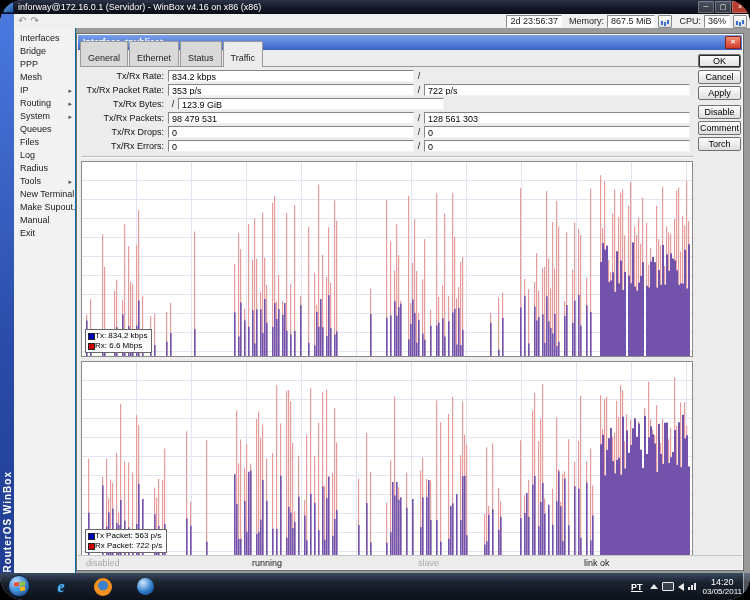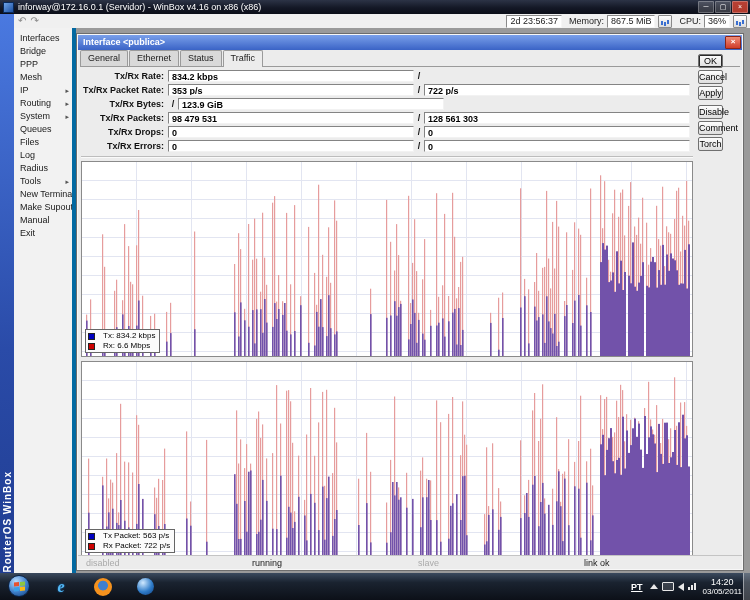--- a/index.html
+++ b/index.html
@@ -1,17 +1,17 @@
 <!DOCTYPE html>
 <html><head>
 <meta charset="utf-8">
 <style>
   html,body{margin:0;padding:0;background:#000;}
   .stage{position:relative;width:750px;height:600px;overflow:hidden;
-         font-family:"Liberation Sans","DejaVu Sans",sans-serif;background:#9a9a9a;}
+         font-family:"Liberation Sans","DejaVu Sans",sans-serif;background:#9a9a9a;border-radius:23px;}
 
   
   .titlebar{position:absolute;left:0;top:0;width:750px;height:14px;
     background:linear-gradient(180deg,#2c3346 0%,#141826 55%,#0b0e18 100%);
     color:#fff;font-size:9px;line-height:14px;display:flex;align-items:center;}
   .titlebar .app-icon{width:9px;height:9px;margin:0 4px 0 3px;
     background:linear-gradient(135deg,#6fa4e8,#1c4fa0);border:1px solid #0a2a5a;}
   .titlebar .t-text{flex:1;white-space:nowrap;overflow:hidden;}
   .win-controls{display:flex;gap:1px;margin-right:2px;}
   .win-controls .wc{width:14px;height:10px;font-size:7px;line-height:10px;text-align:center;
@@ -33,70 +33,70 @@
 
   
   .brand{position:absolute;left:0;top:14px;width:14px;height:559px;
     background:linear-gradient(180deg,#4a79e0,#2a4ba8 60%,#203d92);
     display:flex;align-items:center;justify-content:flex-end;flex-direction:column;}
   .brand span{writing-mode:vertical-rl;transform:rotate(180deg);color:#fff;font-size:10px;
     font-weight:bold;letter-spacing:1px;padding-bottom:6px;white-space:nowrap;}
 
   
   .sidebar{position:absolute;left:14px;top:28px;width:62px;height:545px;background:#f2f2f2;
-    border-right:4px solid #0369a1;padding-top:4px;box-sizing:border-box;}
+    border-right:1px solid #0369a1;padding-top:4px;box-sizing:border-box;}
   .sb-item{height:13px;line-height:13px;font-size:9px;color:#1a1a1a;padding:0 3px 0 6px;
     display:flex;justify-content:space-between;align-items:center;cursor:default;white-space:nowrap;overflow:hidden;}
   .sb-item .sb-arrow{color:#555;font-size:7px;}
 
   
   .mdi{position:absolute;left:76px;top:28px;width:674px;height:545px;background:#9a9a9a;}
   .iface-win{position:absolute;left:0;top:5px;width:668px;height:538px;background:#ececec;
     border:1px solid #6d6d6d;box-sizing:border-box;box-shadow:inset 0 0 0 1px #f7f7f7;}
   .wtitle{position:absolute;left:1px;top:1px;right:1px;height:15px;
     background:linear-gradient(180deg,#7aa0ea,#3a63c6);color:#fff;font-size:9px;font-weight:bold;
     line-height:15px;padding-left:5px;box-sizing:border-box;}
   .wclose{position:absolute;right:2px;top:2px;width:14px;height:11px;border:1px solid #8a2418;border-radius:1px;
     background:linear-gradient(#ef8d78,#cf3c2a);color:#fff;font-size:8px;line-height:10px;text-align:center;font-weight:bold;}
   .tabs{position:absolute;left:3px;top:17px;right:3px;height:15px;border-bottom:1px solid #9a9a9a;
     display:flex;align-items:flex-end;}
-  .tab{font-size:9px;padding:2px 7px 2px;border:1px solid #9a9a9a;border-bottom:none;
+  .tab{font-size:9px;padding:11px 7px 2px;border:1px solid #9a9a9a;border-bottom:none;
     background:#d9d9d9;margin-right:1px;border-radius:2px 2px 0 0;color:#222;height:11px;line-height:11px;}
   .tab.active{background:#ececec;margin-bottom:-1px;padding-bottom:3px;margin-top:24px;}
 
   .fields{position:absolute;left:5px;top:35px;width:612px;}
-  .field-row{display:flex;align-items:center;height:14px;font-weight:bold;}
+  .field-row{display:flex;align-items:center;height:14px;}
   .f-label{width:82px;text-align:right;font-size:9px;color:#111;padding-right:4px;white-space:nowrap;}
   .f-box{height:12px;line-height:12px;background:#fff;font-size:9px;padding:0 3px;box-sizing:border-box;
     border:1px solid;border-color:#848484 #f2f2f2 #f2f2f2 #848484;overflow:hidden;white-space:nowrap;}
   .f-box.tx{width:246px;}
   .f-box.rx{width:266px;}
   .f-sep{width:10px;text-align:center;font-size:9px;color:#111;}
 
   .divider{position:absolute;left:4px;right:50px;top:122px;height:0;
     border-top:1px solid #bdbdbd;border-bottom:1px solid #fafafa;}
 
-  .side-buttons{position:absolute;left:621px;top:20px;width:25px;display:flex;flex-direction:column;justify-content:center;}
+  .side-buttons{position:absolute;left:621px;top:20px;width:43px;display:flex;flex-direction:column;justify-content:center;}
   .wb-btn{height:14px;margin-bottom:2px;font-size:9px;line-height:11px;
     font-family:"Liberation Sans","DejaVu Sans",sans-serif;
     background:linear-gradient(#fdfdfd,#dedede);border:1px solid #707070;border-radius:2px;padding:0;color:#000;}
   .wb-btn.focused{box-shadow:0 0 0 1px #2a2a2a inset;}
   .wb-btn.gap{margin-top:3px;}
 
   .chart{position:absolute;left:4px;width:612px;height:196px;border:1px solid #8a8a8a;box-sizing:border-box;
     background:
       repeating-linear-gradient(to right, transparent 0 54px, #e2e5f1 54px 55px),
       repeating-linear-gradient(to bottom, transparent 0 18px, #e2e5f1 18px 19px),
       #ffffff;}
   #chart1{top:127px;}
   #chart2{top:327px;}
   .chart svg{position:absolute;left:0;bottom:0;}
   .chart-legend{position:absolute;left:3px;bottom:3px;background:#fbfbfb;border:1px solid #666;
     padding:1px 4px 1px 2px;font-size:8px;line-height:10px;color:#000;}
-  .leg-row{display:flex;align-items:center;gap:8px;white-space:nowrap;}
+  .leg-row{display:flex;align-items:center;gap:0;white-space:nowrap;}
   .leg-swatch{width:7px;height:7px;border:1px solid #222;box-sizing:border-box;}
 
   .wstatus{position:absolute;left:1px;right:1px;bottom:1px;height:13px;border-top:1px solid #c4c4c4;
     display:flex;align-items:center;font-size:9px;background:#ececec;}
   .wstatus .seg{flex:1;padding-left:8px;white-space:nowrap;}
   .wstatus .seg.dim{color:#aaaaaa;}
   .wstatus .seg.on{color:#1a1a1a;}
 
   
   .taskbar{position:absolute;left:0;top:573px;width:750px;height:27px;

